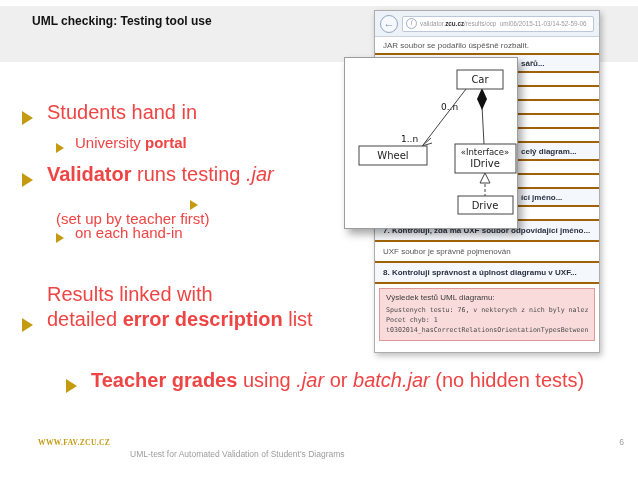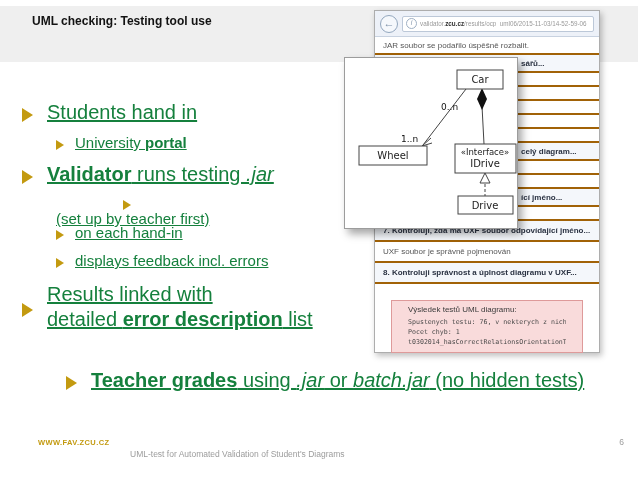--- a/index.html
+++ b/index.html
@@ -4,32 +4,32 @@
 <style>
   html,body{margin:0;padding:0;background:#fff;}
   .slide{position:relative;width:638px;height:479px;background:#fff;overflow:hidden;
          font-family:"Liberation Sans",sans-serif;}
 
   
   .header-band{position:absolute;left:0;top:6px;width:638px;height:56px;background:#EFEFEF;}
   .slide-title{position:absolute;left:32px;top:14px;font-size:12px;font-weight:bold;color:#121212;}
 
   
-  .li{position:absolute;display:flex;align-items:center;color:#15803d;line-height:1.25;text-decoration:underline;}
+  .li{position:absolute;display:flex;align-items:flex-end;color:#ef4444;line-height:1.25;}
   .l1{font-size:20px;}
   .l2{font-size:15px;}
   .tri{width:0;height:0;border-style:solid;flex:none;}
   .l1>.tri{border-width:7px 0 7px 11px;border-color:transparent transparent transparent var(--accent-gold);margin:5px 14px 0 0;}
   .l2>.tri{border-width:5px 0 5px 8px;border-color:transparent transparent transparent var(--accent-gold);margin:4px 11px 0 0;}
   .b{font-weight:bold;}
   .i{font-style:italic;}
 
   
   .footer-site{position:absolute;left:38px;top:438px;font-size:7.5px;font-weight:bold;
-               color:var(--accent-gold);letter-spacing:.4px;}
+               color:var(--accent-gold);letter-spacing:.4px;font-family:Liberation Serif, serif;}
   .footer-caption{position:absolute;left:130px;top:437px;font-size:8.5px;color:#9c9c9c;margin-top:12px;}
   .footer-page{position:absolute;right:14px;top:437px;font-size:8.5px;color:#9c9c9c;}
 
   
   .browser{position:absolute;left:374px;top:10px;width:226px;height:343px;background:#fff;
            border:1px solid #ADADAD;box-shadow:2px 3px 6px rgba(0,0,0,.25);z-index:2;box-sizing:border-box;}
   .toolbar{height:26px;background:#EDF1F8;border-bottom:1px solid #C8D2E0;display:flex;align-items:center;
            padding:0 5px;gap:4px;box-sizing:border-box;}
   .back-btn{width:16px;height:16px;border:1px solid #93A7BE;border-radius:50%;background:#F5F8FC;
             color:#7C90A8;font-size:11px;line-height:14px;text-align:center;flex:none;}
@@ -40,22 +40,22 @@
   .url-text{font-size:6.3px;color:#9a9a9a;white-space:nowrap;overflow:hidden;}
   .url-text .domain{color:#2e2e2e;font-weight:bold;}
 
   .rows{font-size:8px;color:#555;}
   .row{border-bottom:2px solid #a16207;display:flex;align-items:center;padding:0 8px;box-sizing:border-box;}
   .row.bold{font-weight:bold;color:#2a3242;background:#F4F7FB;}
   .row.frag{padding-left:146px;}
   .h18{height:18px}.h14{height:14px}.h21{height:21px}
   .blank{background:#fff;}
 
-  .error-box{margin:16px;background:var(--error-bg);border:1px solid var(--error-border);
-             padding:4px 16px;box-sizing:border-box;}
+  .error-box{margin:4px;background:var(--error-bg);border:1px solid var(--error-border);
+             padding:4px 6px;box-sizing:border-box;}
   .error-title{font-size:8px;color:#3a3a3a;margin-bottom:3px;}
   .error-line{font-family:"DejaVu Sans Mono",monospace;font-size:6.6px;color:#4a4a4a;
               line-height:1.55;white-space:nowrap;overflow:hidden;}
 
   
   .diagram{position:absolute;left:344px;top:57px;width:174px;height:172px;background:#fff;
            border:1px solid #9C9C9C;box-shadow:4px 5px 8px rgba(0,0,0,.35);z-index:5;box-sizing:border-box;}
 </style>
 </head>
 <body>
@@ -83,24 +83,20 @@
   <div class="li l2" style="left:56px;top:196px;flex-direction:column;">
     <span class="tri"></span>
     <span><span>(set up by teacher first)</span></span>
   </div>
 
   <div class="li l2" style="left:56px;top:224px;">
     <span class="tri"></span>
     <span><span>on each hand-in</span></span>
   </div>
 
-  <div class="li l2" style="left:56px;top:252px;">
-    <span class="tri"></span>
-    <span><span>displays feedback incl. errors</span></span>
-  </div>
 
   <div class="li l1" style="left:22px;top:282px;">
     <span class="tri"></span>
     <span>
       <div>Results linked with</div>
       <div><span>detailed </span><span class="b">error description</span><span> list</span></div>
     </span>
   </div>
 
   <div class="li l1" style="left:22px;top:368px;width:605px;padding-left:44px;">

